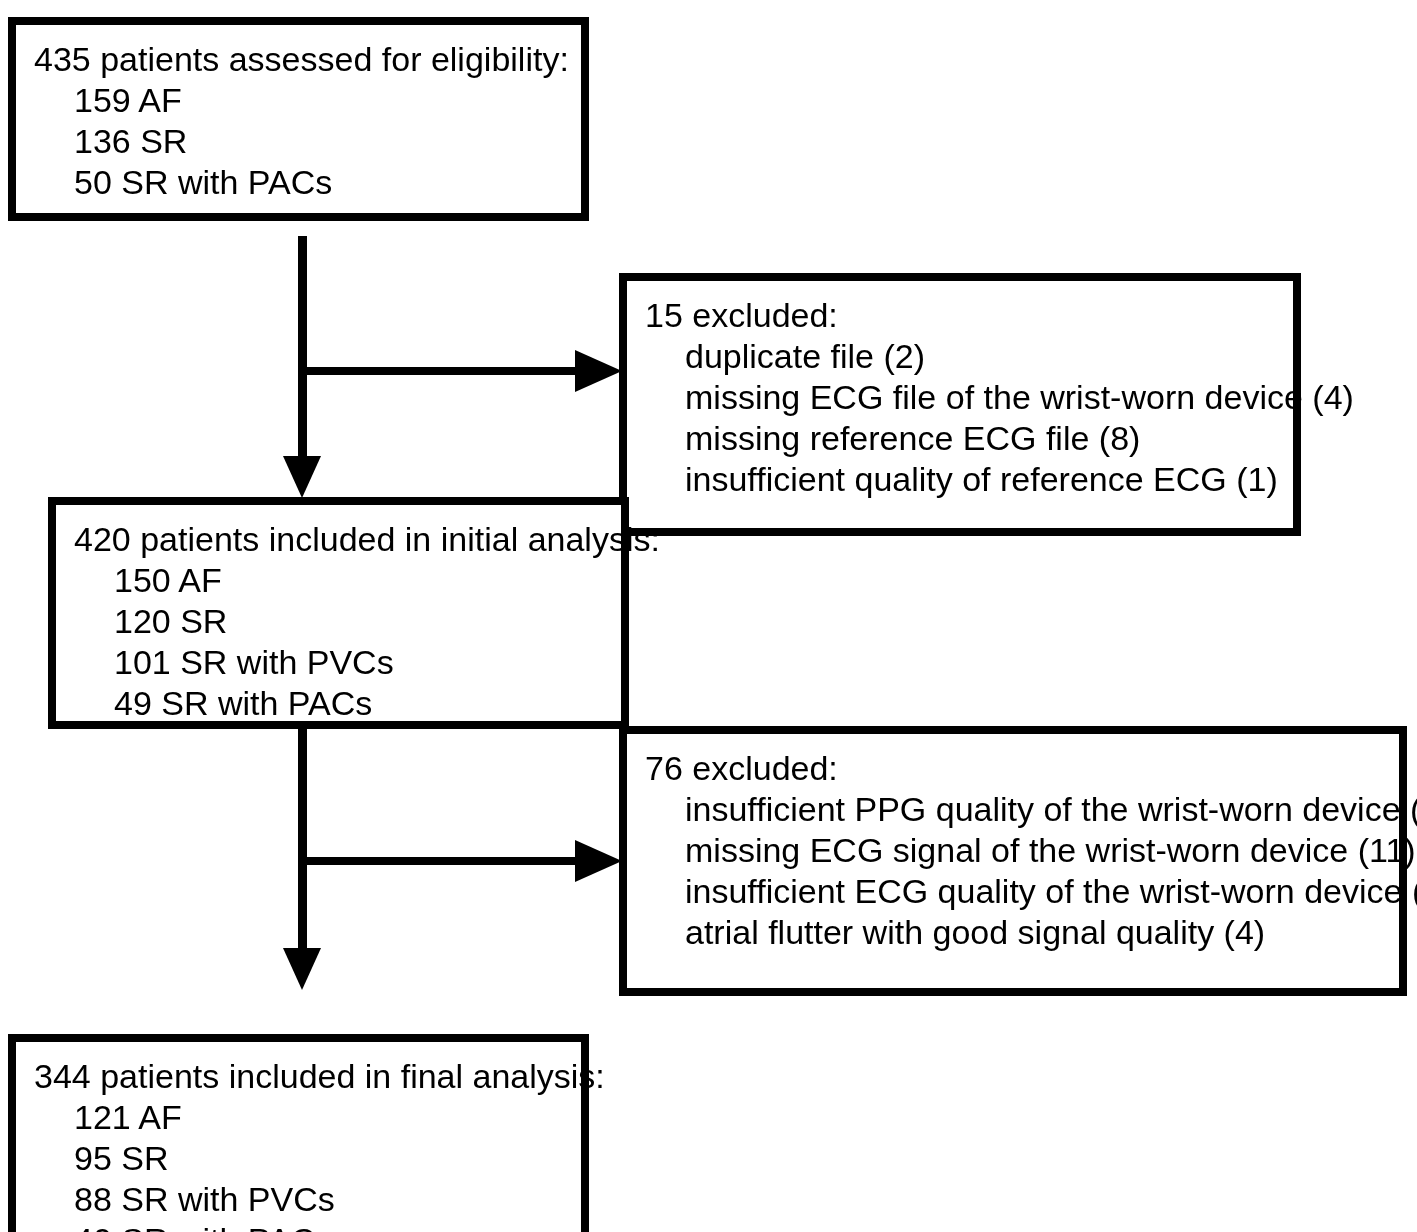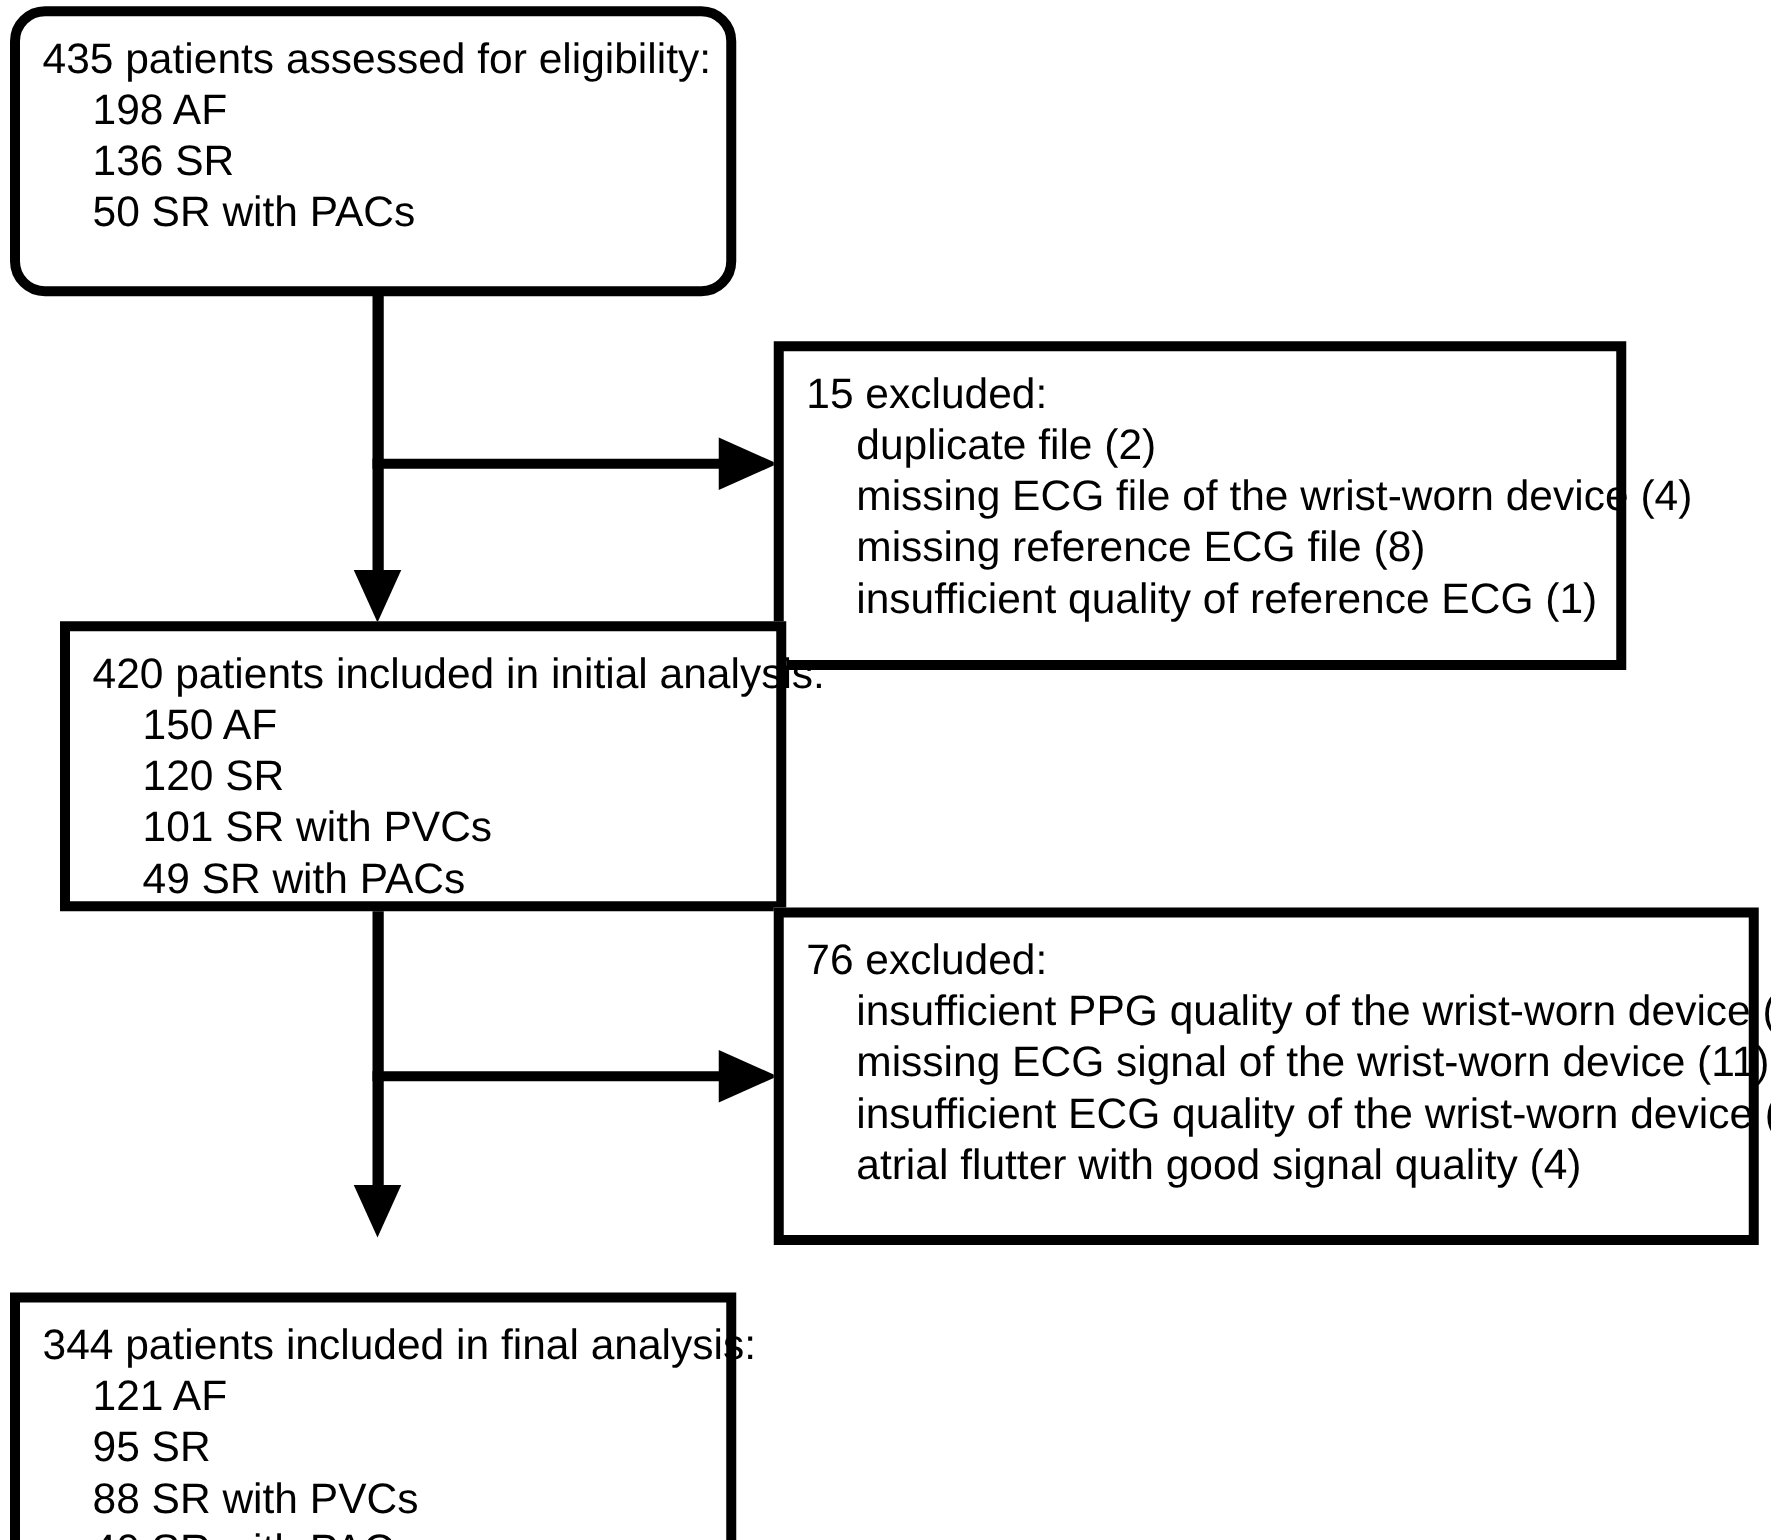--- a/index.html
+++ b/index.html
@@ -68,24 +68,24 @@
   <div class="connector v-line" style="left:298px; top:236px; width:9px; height:222px;"></div>
   <div class="arrow-down" style="left:283px; top:456px;"></div>
   <div class="connector h-line" style="left:298px; top:367px; width:282px;"></div>
   <div class="arrow-right" style="left:575px; top:350px;"></div>
 
   <div class="connector v-line" style="left:298px; top:726px; width:9px; height:224px;"></div>
   <div class="arrow-down" style="left:283px; top:948px;"></div>
   <div class="connector h-line" style="left:298px; top:857px; width:282px;"></div>
   <div class="arrow-right" style="left:575px; top:840px;"></div>
 
-  <div class="node-box" style="left:8px; top:5px; width:581px; height:232px;border-radius:28px;">
+  <div class="node-box" style="left:8px; top:17px; width:581px; height:204px;">
     <div class="box-text">
       <span class="line-row">435 patients assessed for eligibility:</span>
-      <span class="line-row indent">198 AF</span>
+      <span class="line-row indent">159 AF</span>
       <span class="line-row indent">136 SR</span>
       <span class="line-row indent">50 SR with PACs</span>
     </div>
   </div>
 
   <div class="node-box" style="left:619px; top:236px; width:682px; height:263px;margin-top:37px;">
     <div class="box-text">
       <span class="line-row">15 excluded:</span>
       <span class="line-row indent">duplicate file (2)</span>
       <span class="line-row indent">missing ECG file of the wrist-worn device (4)</span>

